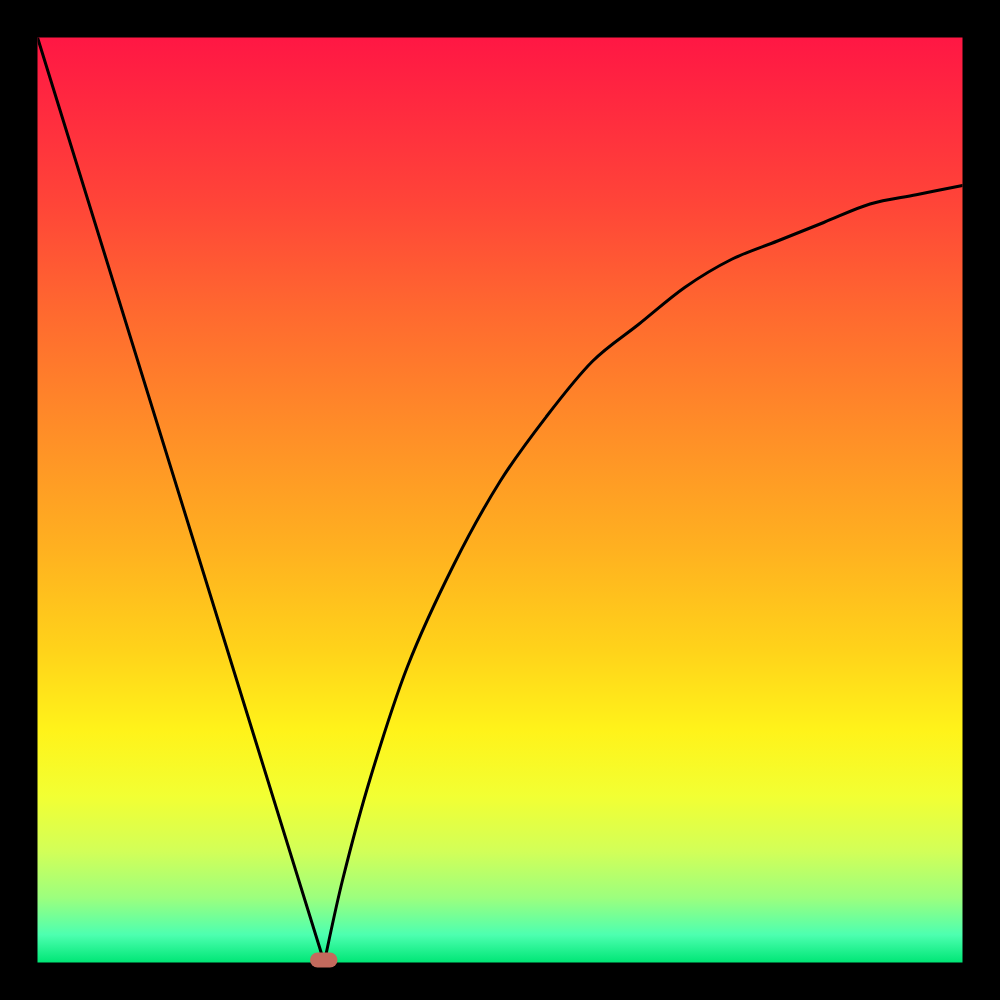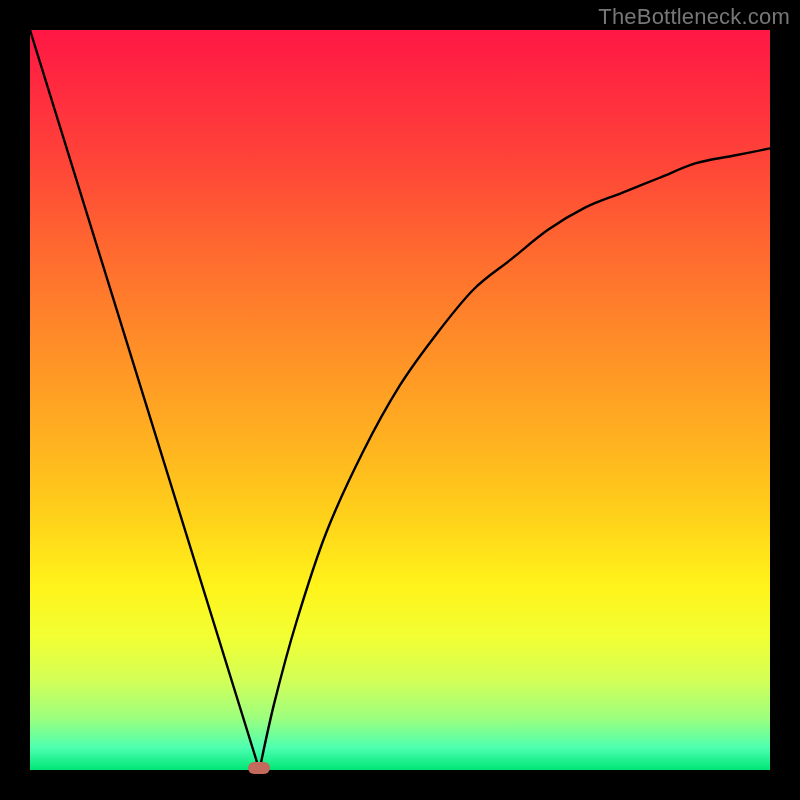--- a/index.html
+++ b/index.html
@@ -62,21 +62,20 @@
     width: 22px;
     height: 12px;
     background: #c36a5d;
     border-radius: 6px;
   }
 </style>
 </head>
 <body>
 
 <div class="frame">
-  <div class="watermark">TheBottleneck.com</div>
 
   <div class="plot-area">
     <svg class="curve" viewBox="0 0 740 740" preserveAspectRatio="none">
       <path id="curve-path" fill="none" stroke="#000" stroke-width="2.4" stroke-linecap="round" d="M 0.00 0.00 L 229.40 740.00 L 229.40 740.00 C 231.87 728.90, 238.03 698.07, 244.20 673.40 C 250.37 648.73, 257.77 620.37, 266.40 592.00 C 275.03 563.63, 284.90 531.57, 296.00 503.20 C 307.10 474.83, 320.67 446.47, 333.00 421.80 C 345.33 397.13, 357.67 374.93, 370.00 355.20 C 382.33 335.47, 394.67 319.43, 407.00 303.40 C 419.33 287.37, 431.67 271.33, 444.00 259.00 C 456.33 246.67, 468.67 239.27, 481.00 229.40 C 493.33 219.53, 505.67 208.43, 518.00 199.80 C 530.33 191.17, 542.67 183.77, 555.00 177.60 C 567.33 171.43, 579.67 167.73, 592.00 162.80 C 604.33 157.87, 616.67 152.93, 629.00 148.00 C 641.33 143.07, 653.67 136.90, 666.00 133.20 C 678.33 129.50, 690.67 128.27, 703.00 125.80 C 715.33 123.33, 733.83 119.63, 740.00 118.40"></path>
     </svg>
     <div id="marker" class="marker" style="left: 218.4px; top: 732px;"></div>
   </div>
 </div>
 
 </body></html>

